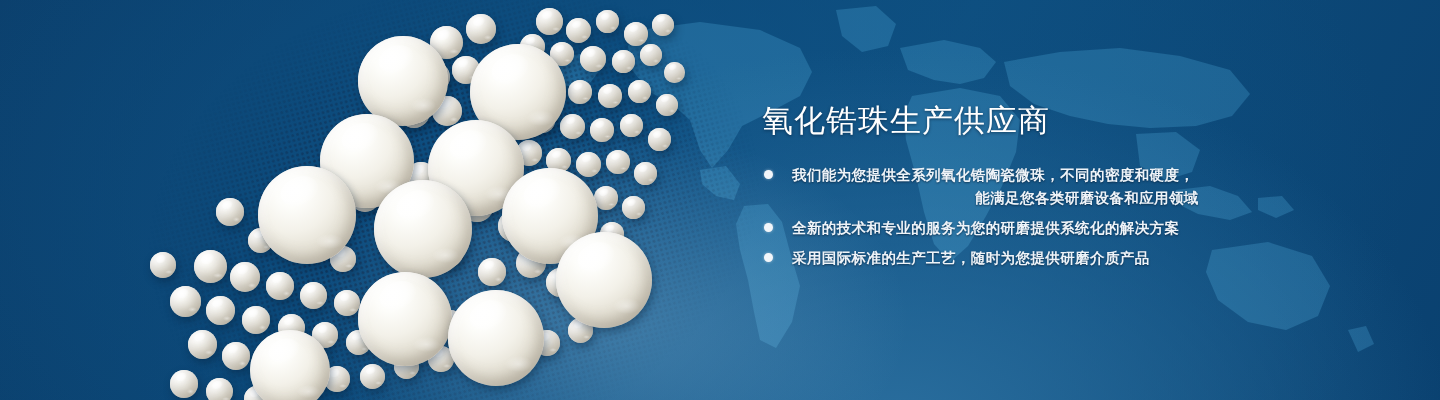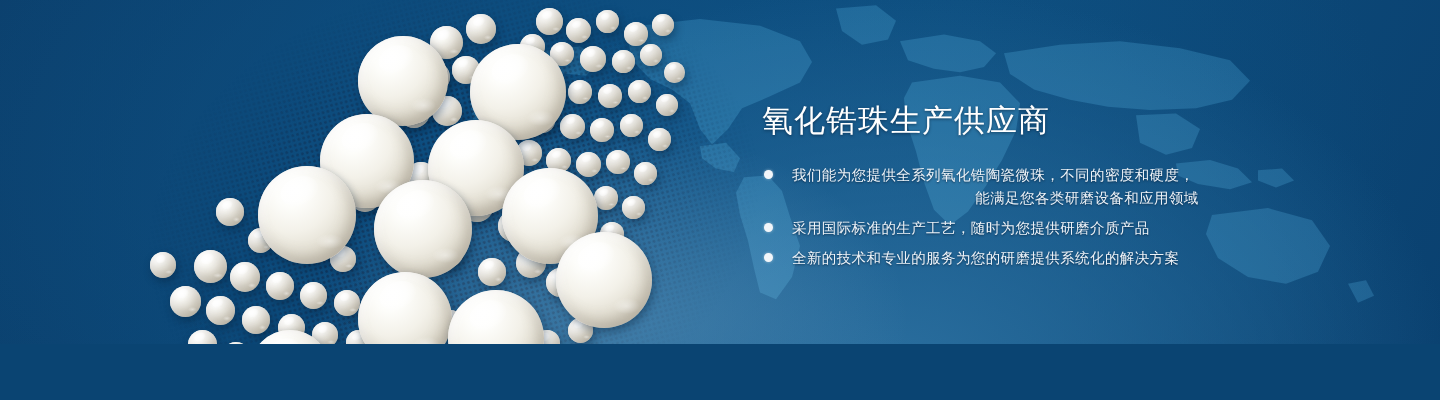--- a/index.html
+++ b/index.html
@@ -7,21 +7,21 @@
     padding: 0;
     background: #0a4472;
   }
   body {
     font-family: "Liberation Sans", "DejaVu Sans", sans-serif;
   }
 
   .banner {
     position: relative;
     width: 1440px;
-    height: 344px;
+    height: 400px;
     overflow: hidden;
     background: #0a4573;
   }
 
   
   .bg-base {
     position: absolute;
     inset: 0;
     background:
       radial-gradient(ellipse 900px 620px at 62% 108%, #2a6e9e 0%, rgba(42,110,158,0) 62%),
@@ -126,20 +126,21 @@
   }
   .bullets {
     list-style: none;
     margin: 0;
     padding: 0;
   }
   .bullet-row {
     position: relative;
     padding-left: 30px;
     margin-bottom: 7px;
+    font-weight: bold;
   }
   .dot {
     position: absolute;
     left: 2px;
     top: 6px;
     width: 9px;
     height: 9px;
     border-radius: 50%;
     background: #f2f6fa;
     box-shadow: 0 0 3px rgba(255,255,255,0.5);
@@ -307,24 +308,24 @@
     <ul class="bullets">
 
       <li class="bullet-row">
         <span class="dot"></span>
         <span class="bullet-text">我们能为您提供全系列氧化锆陶瓷微珠，不同的密度和硬度，</span>
         <span class="bullet-text cont">能满足您各类研磨设备和应用领域</span>
       </li>
 
       <li class="bullet-row">
         <span class="dot"></span>
+        <span class="bullet-text">全新的技术和专业的服务为您的研磨提供系统化的解决方案</span>
+      </li>
+
+      <li class="bullet-row">
+        <span class="dot"></span>
         <span class="bullet-text">采用国际标准的生产工艺，随时为您提供研磨介质产品</span>
       </li>
 
-      <li class="bullet-row">
-        <span class="dot"></span>
-        <span class="bullet-text">全新的技术和专业的服务为您的研磨提供系统化的解决方案</span>
-      </li>
-
     </ul>
   </div>
 
 </div>
 
 </body></html>

